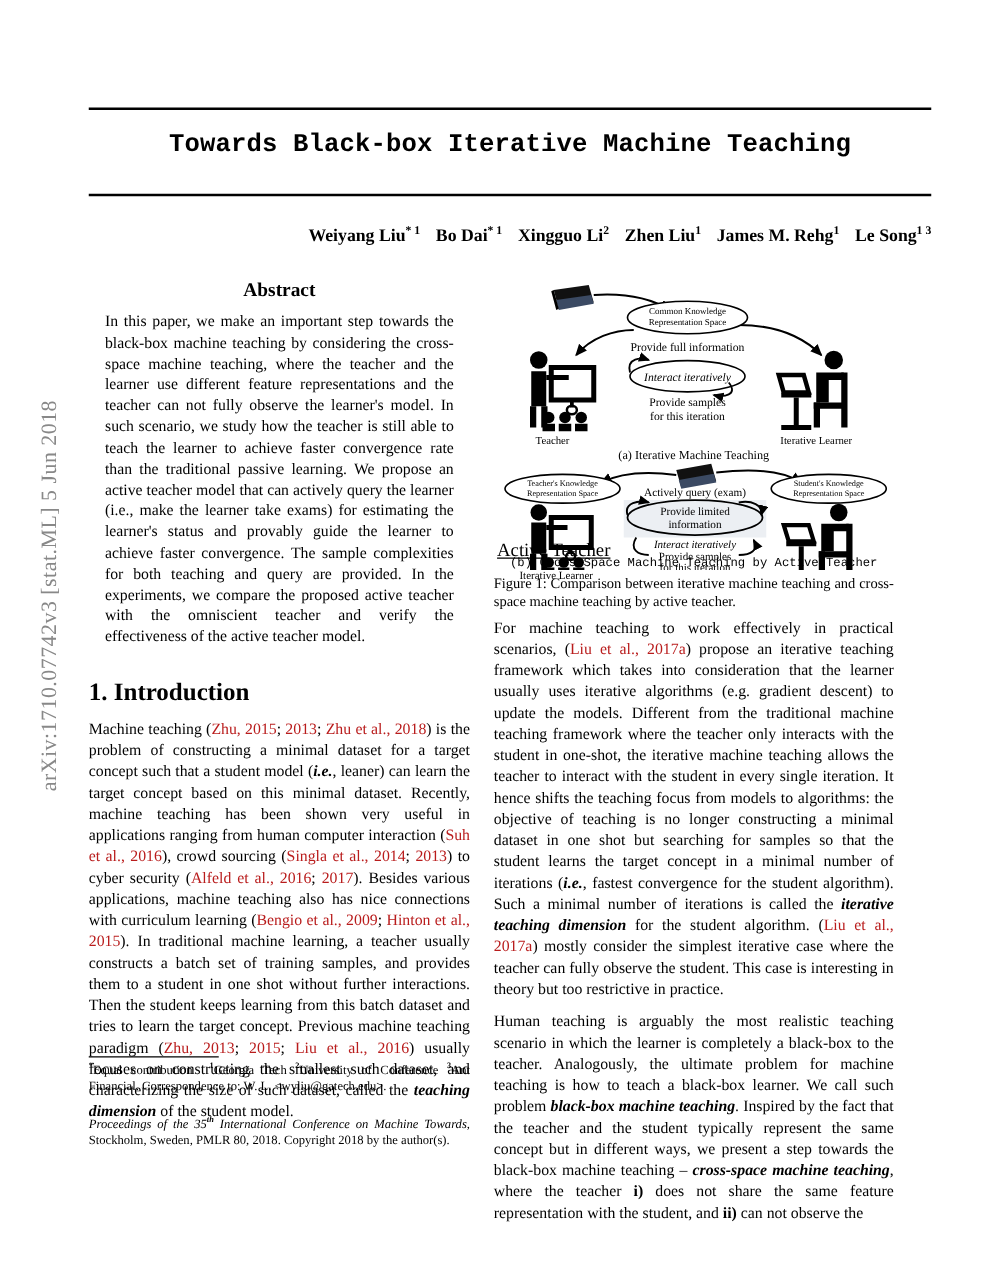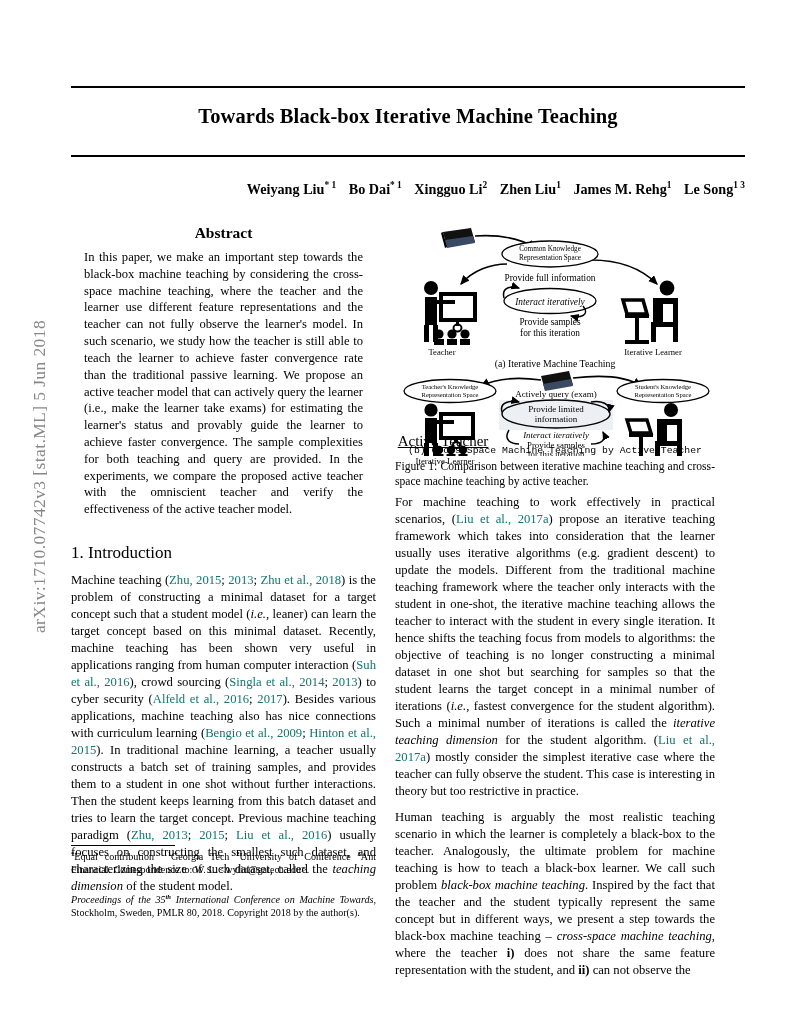--- a/index.html
+++ b/index.html
@@ -56,20 +56,21 @@
   }
   .paper-title {
     position: absolute;
     left: 71px;
     top: 105px;
     width: 674px;
     text-align: center;
     font-size: 20.5px;
     font-weight: bold;
     letter-spacing: 0.1px;
+    font-family: Liberation Mono, monospace;
   }
   .authors {
     position: absolute;
     left: 71px;
     top: 181px;
     width: 674px;
     text-align: right;
     font-size: 14.2px;
     font-weight: bold;
   }
@@ -93,35 +94,35 @@
   }
   .abstract-body {
     font-size: 12.6px;
     line-height: 1.335;
     text-align: justify;
     text-justify: inter-word;
     margin: 0 13px 0 13px;
   }
 
   .section-head {
-    font-size: 17px;
-    font-weight: normal;
+    font-size: 20px;
+    font-weight: bold;
     margin: 25px 0 9px 0;
   }
   p.body {
     font-size: 12.65px;
     line-height: 1.345;
     text-align: justify;
     text-justify: inter-word;
     margin: 0 0 9px 0;
   }
   p.body:last-child { margin-bottom: 0; }
 
-  .cite { color: #0f766e; }
-  .it { font-style: italic; }
+  .cite { color: #b91c1c; }
+  .it { font-style: italic; font-weight: bold; }
   .bd { font-weight: bold; }
 
   
   .footnote-rule {
     position: absolute;
     left: 71px;
     top: 845px;
     width: 104px;
     height: 1.2px;
     background: #000;

